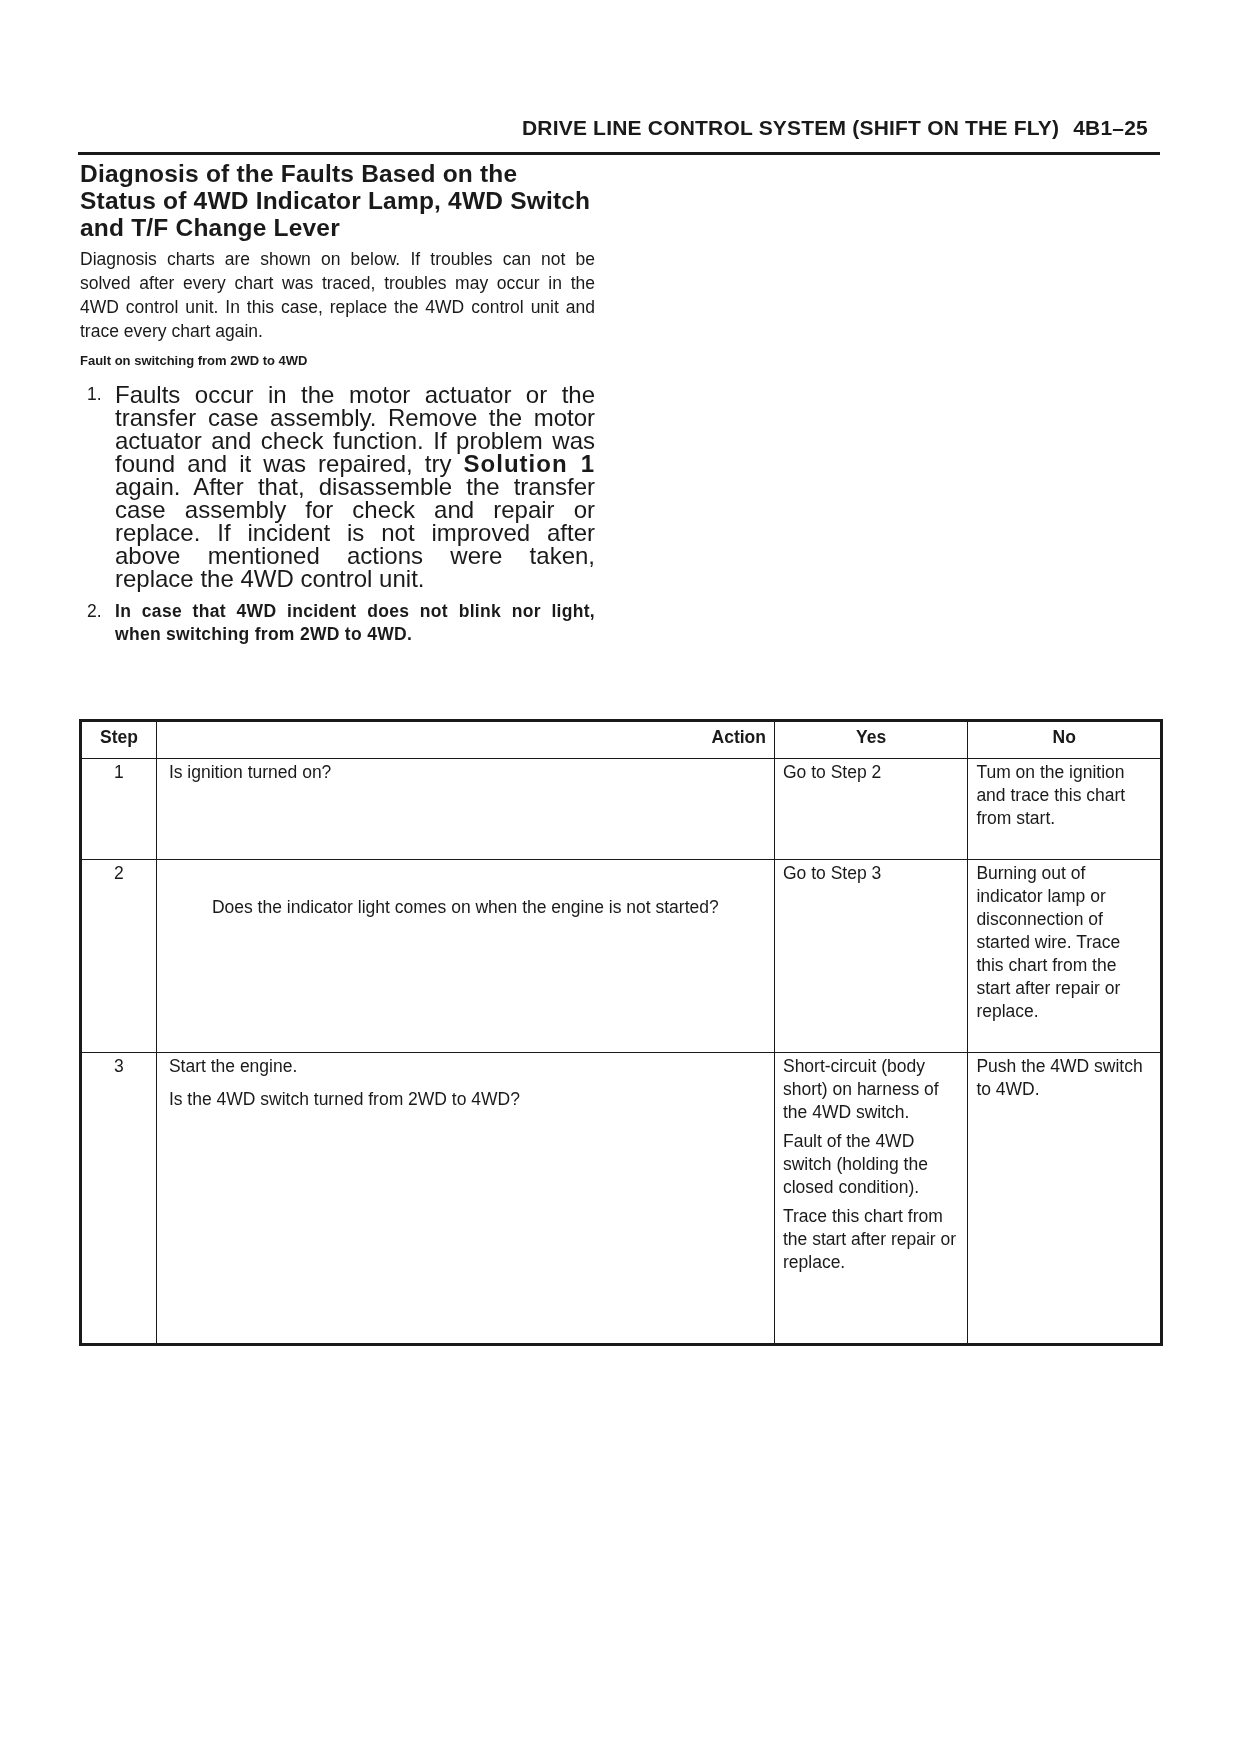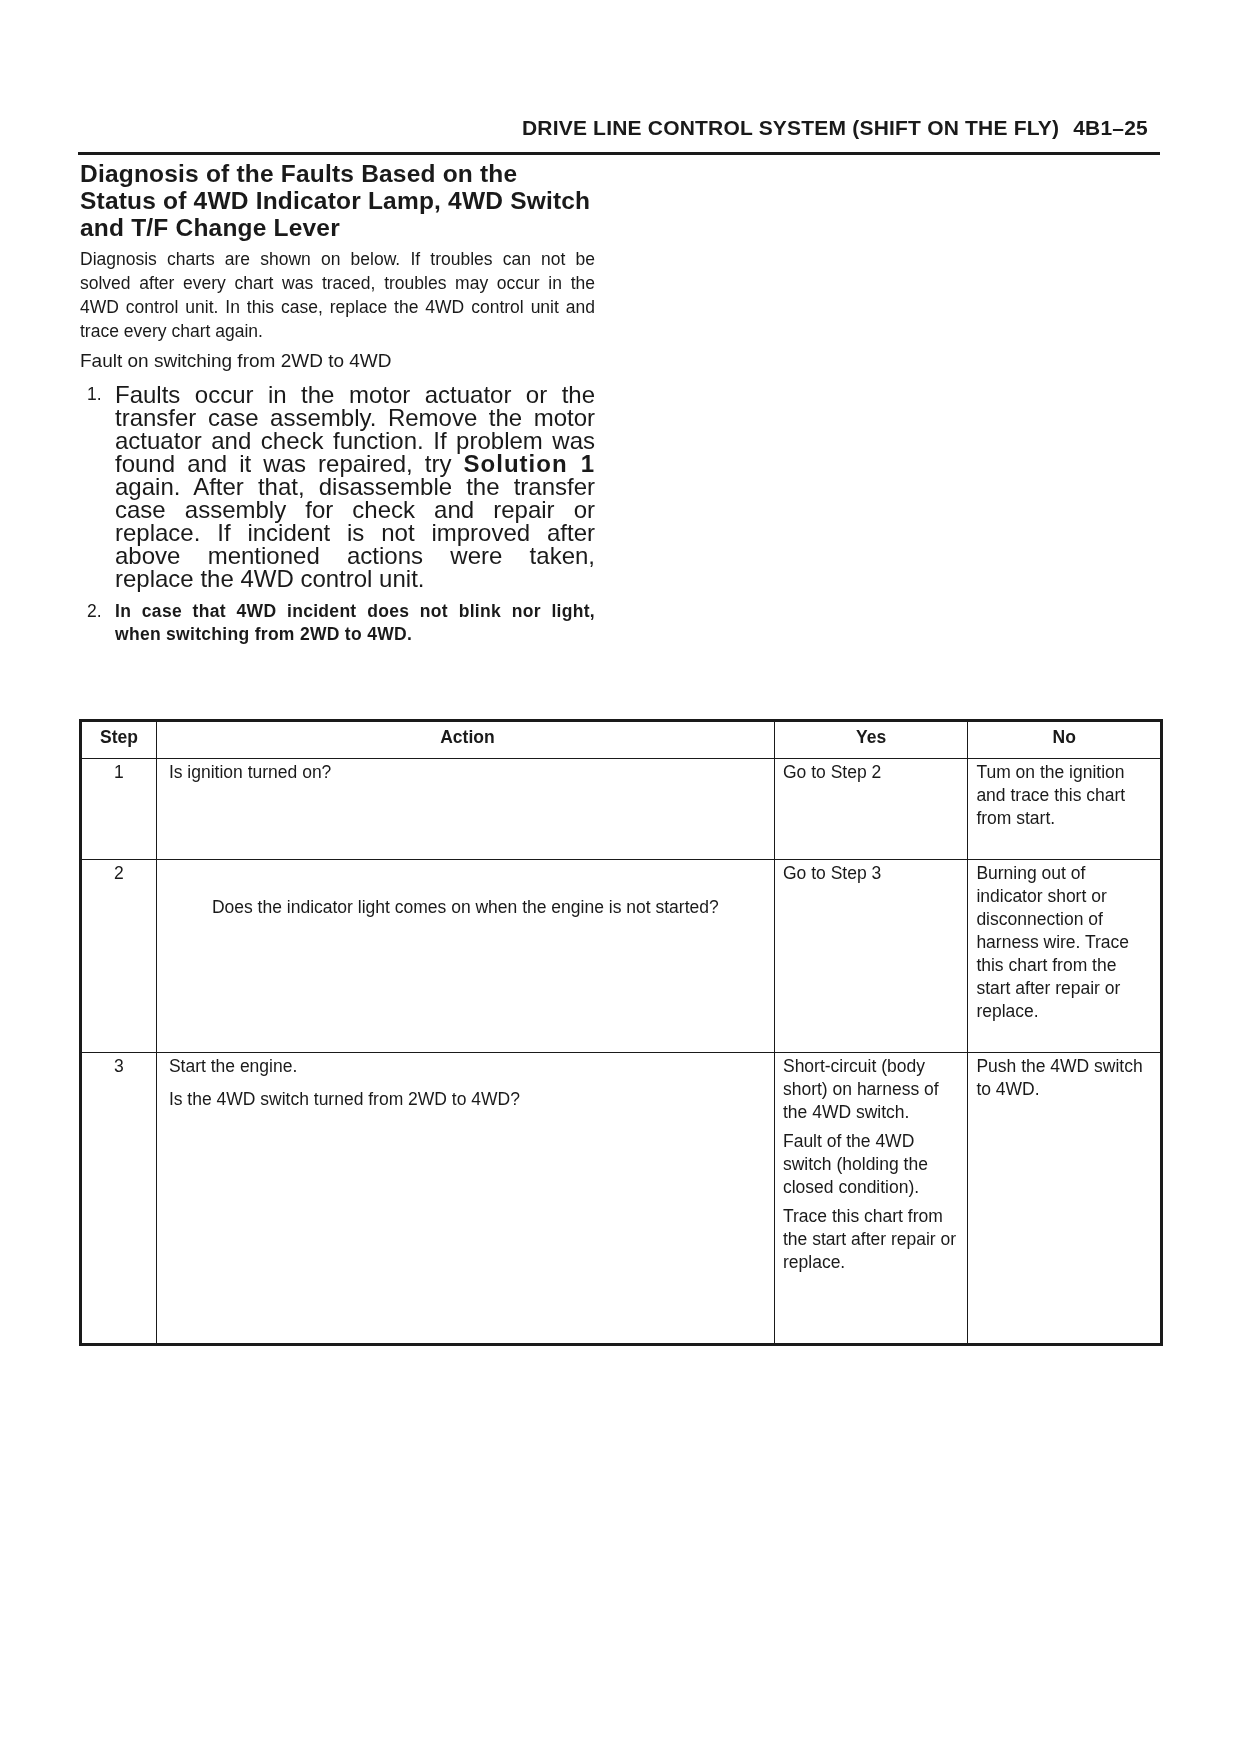--- a/index.html
+++ b/index.html
@@ -6,21 +6,21 @@
   body { width: 1240px; height: 1754px; position: relative; overflow: hidden;
          font-family: "Liberation Sans", sans-serif; color: #1a1a1a; }
   .header { position: absolute; left: 78px; top: 116px; width: 1082px; height: 36px;
             border-bottom: 3px solid #1a1a1a; }
   .header-text { position: absolute; right: 12px; top: 0; font-size: 21px; font-weight: bold;
                  letter-spacing: 0.2px; white-space: nowrap; }
   .header-text .code { margin-left: 14px; }
   .col { position: absolute; left: 80px; top: 160px; width: 515px; }
   h1 { margin: 0; font-size: 24.5px; line-height: 27px; font-weight: bold; letter-spacing: 0.2px; }
   .intro { margin: 6px 0 0 0; font-size: 17.5px; line-height: 24px; text-align: justify; }
-  .subhead { margin: 6px 0 0 0; font-size: 19px; line-height: 24px; font-weight: normal; }
+  .subhead { margin: 6px 0 0 0; font-size: 13px; line-height: 24px; font-weight: bold; }
   .item { position: relative; margin-top: 10px; padding-left: 35px; }
   .item .num { position: absolute; left: 7px; top: 0; font-size: 17.5px; line-height: 23px; font-weight: normal; }
   .item .lead { font-size: 17.5px; line-height: 23px; font-weight: bold; text-align: justify; letter-spacing: 0.3px; }
   .item .body { margin-top: 2px; font-size: 24px; line-height: 23px; text-align: justify; }
   .item .body b { font-weight: bold; letter-spacing: 1px; }
   table.diag { position: absolute; left: 79px; top: 719px; width: 1084px; border-collapse: collapse;
                border: 3px solid #1a1a1a; font-size: 17.5px; }
   table.diag th, table.diag td { border: 1.5px solid #1a1a1a; padding: 2px 8px; vertical-align: top; line-height: 23px; }
   table.diag th { font-weight: bold; text-align: center; height: 30px; padding-top: 4px; }
   .c-step { width: 58px; text-align: center; }
@@ -58,21 +58,21 @@
   <div class="item">
     <span class="num">2.</span>
     <div class="lead">In case that 4WD incident does not blink nor light, when switching from 2WD to 4WD.</div>
   </div>
 </div>
 
 <table class="diag">
   <thead>
     <tr>
       <th class="c-step">Step</th>
-      <th class="c-action" style="text-align:center">Action</th>
+      <th class="c-action" style="text-align:right">Action</th>
       <th class="c-yes">Yes</th>
       <th class="c-no">No</th>
     </tr>
   </thead>
   <tbody>
     <tr class="r1">
       <td class="c-step">1</td>
       <td class="c-action">
         <div>Is ignition turned on?</div>
       </td>
@@ -85,21 +85,21 @@
     </tr>
     <tr class="r2">
       <td class="c-step">2</td>
       <td class="c-action">
         <div class="action-text">Does the indicator light comes on when the engine is not started?</div>
       </td>
       <td class="c-yes valign-bottom">
         <div>Go to Step 3</div>
       </td>
       <td class="c-no valign-bottom">
-        <div>Burning out of indicator short or disconnection of harness wire. Trace this chart from the start after repair or replace.</div>
+        <div>Burning out of indicator lamp or disconnection of started wire. Trace this chart from the start after repair or replace.</div>
       </td>
     </tr>
     <tr class="r3">
       <td class="c-step">3</td>
       <td class="c-action">
         <div>Start the engine.</div>
         <div class="action-line2">Is the 4WD switch turned from 2WD to 4WD?</div>
       </td>
       <td class="c-yes">
         <div class="para">Short-circuit (body short) on harness of the 4WD switch.</div>

